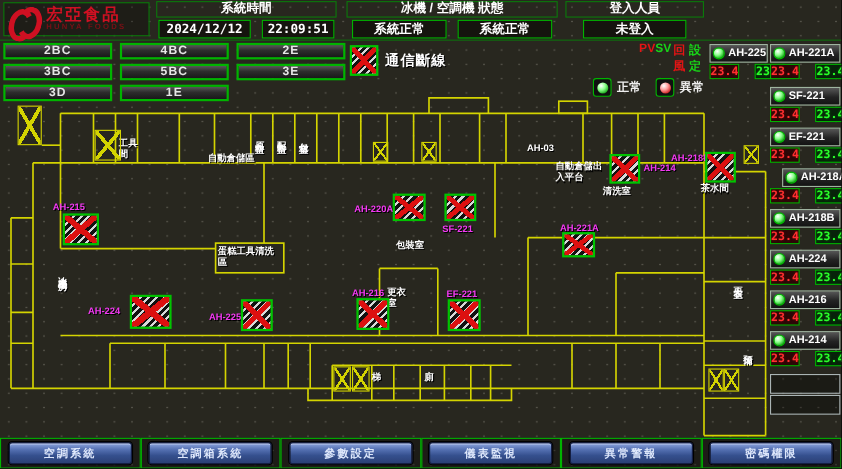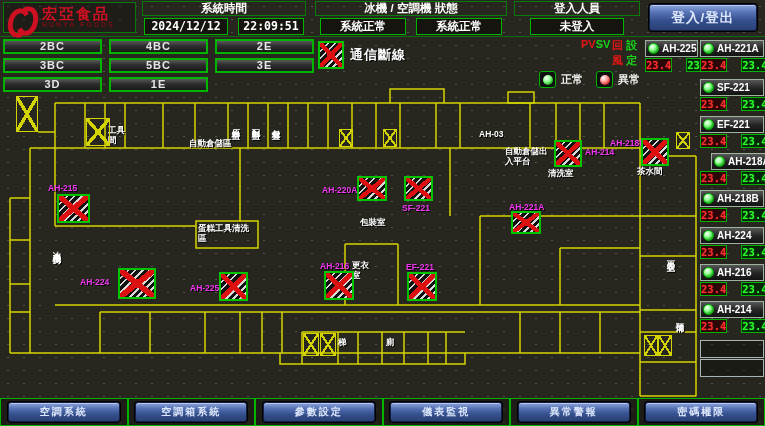--- a/index.html
+++ b/index.html
@@ -190,21 +190,20 @@
       </div>
     </div>
 
     <div class="hsec" style="left:512px;width:130px;">
       <div class="hlabel">登入人員</div>
       <div class="hrow">
         <div class="hval" style="width:92px;">未登入</div>
       </div>
     </div>
 
-    <button class="bluebtn loginbtn">登入/登出</button>
   </header>
 
   <div class="areabtns" id="areabtns">
       <button class="graybtn">2BC</button>
       <button class="graybtn">4BC</button>
       <button class="graybtn">2E</button>
       <button class="graybtn">3BC</button>
       <button class="graybtn">5BC</button>
       <button class="graybtn">3E</button>
       <button class="graybtn">3D</button>

